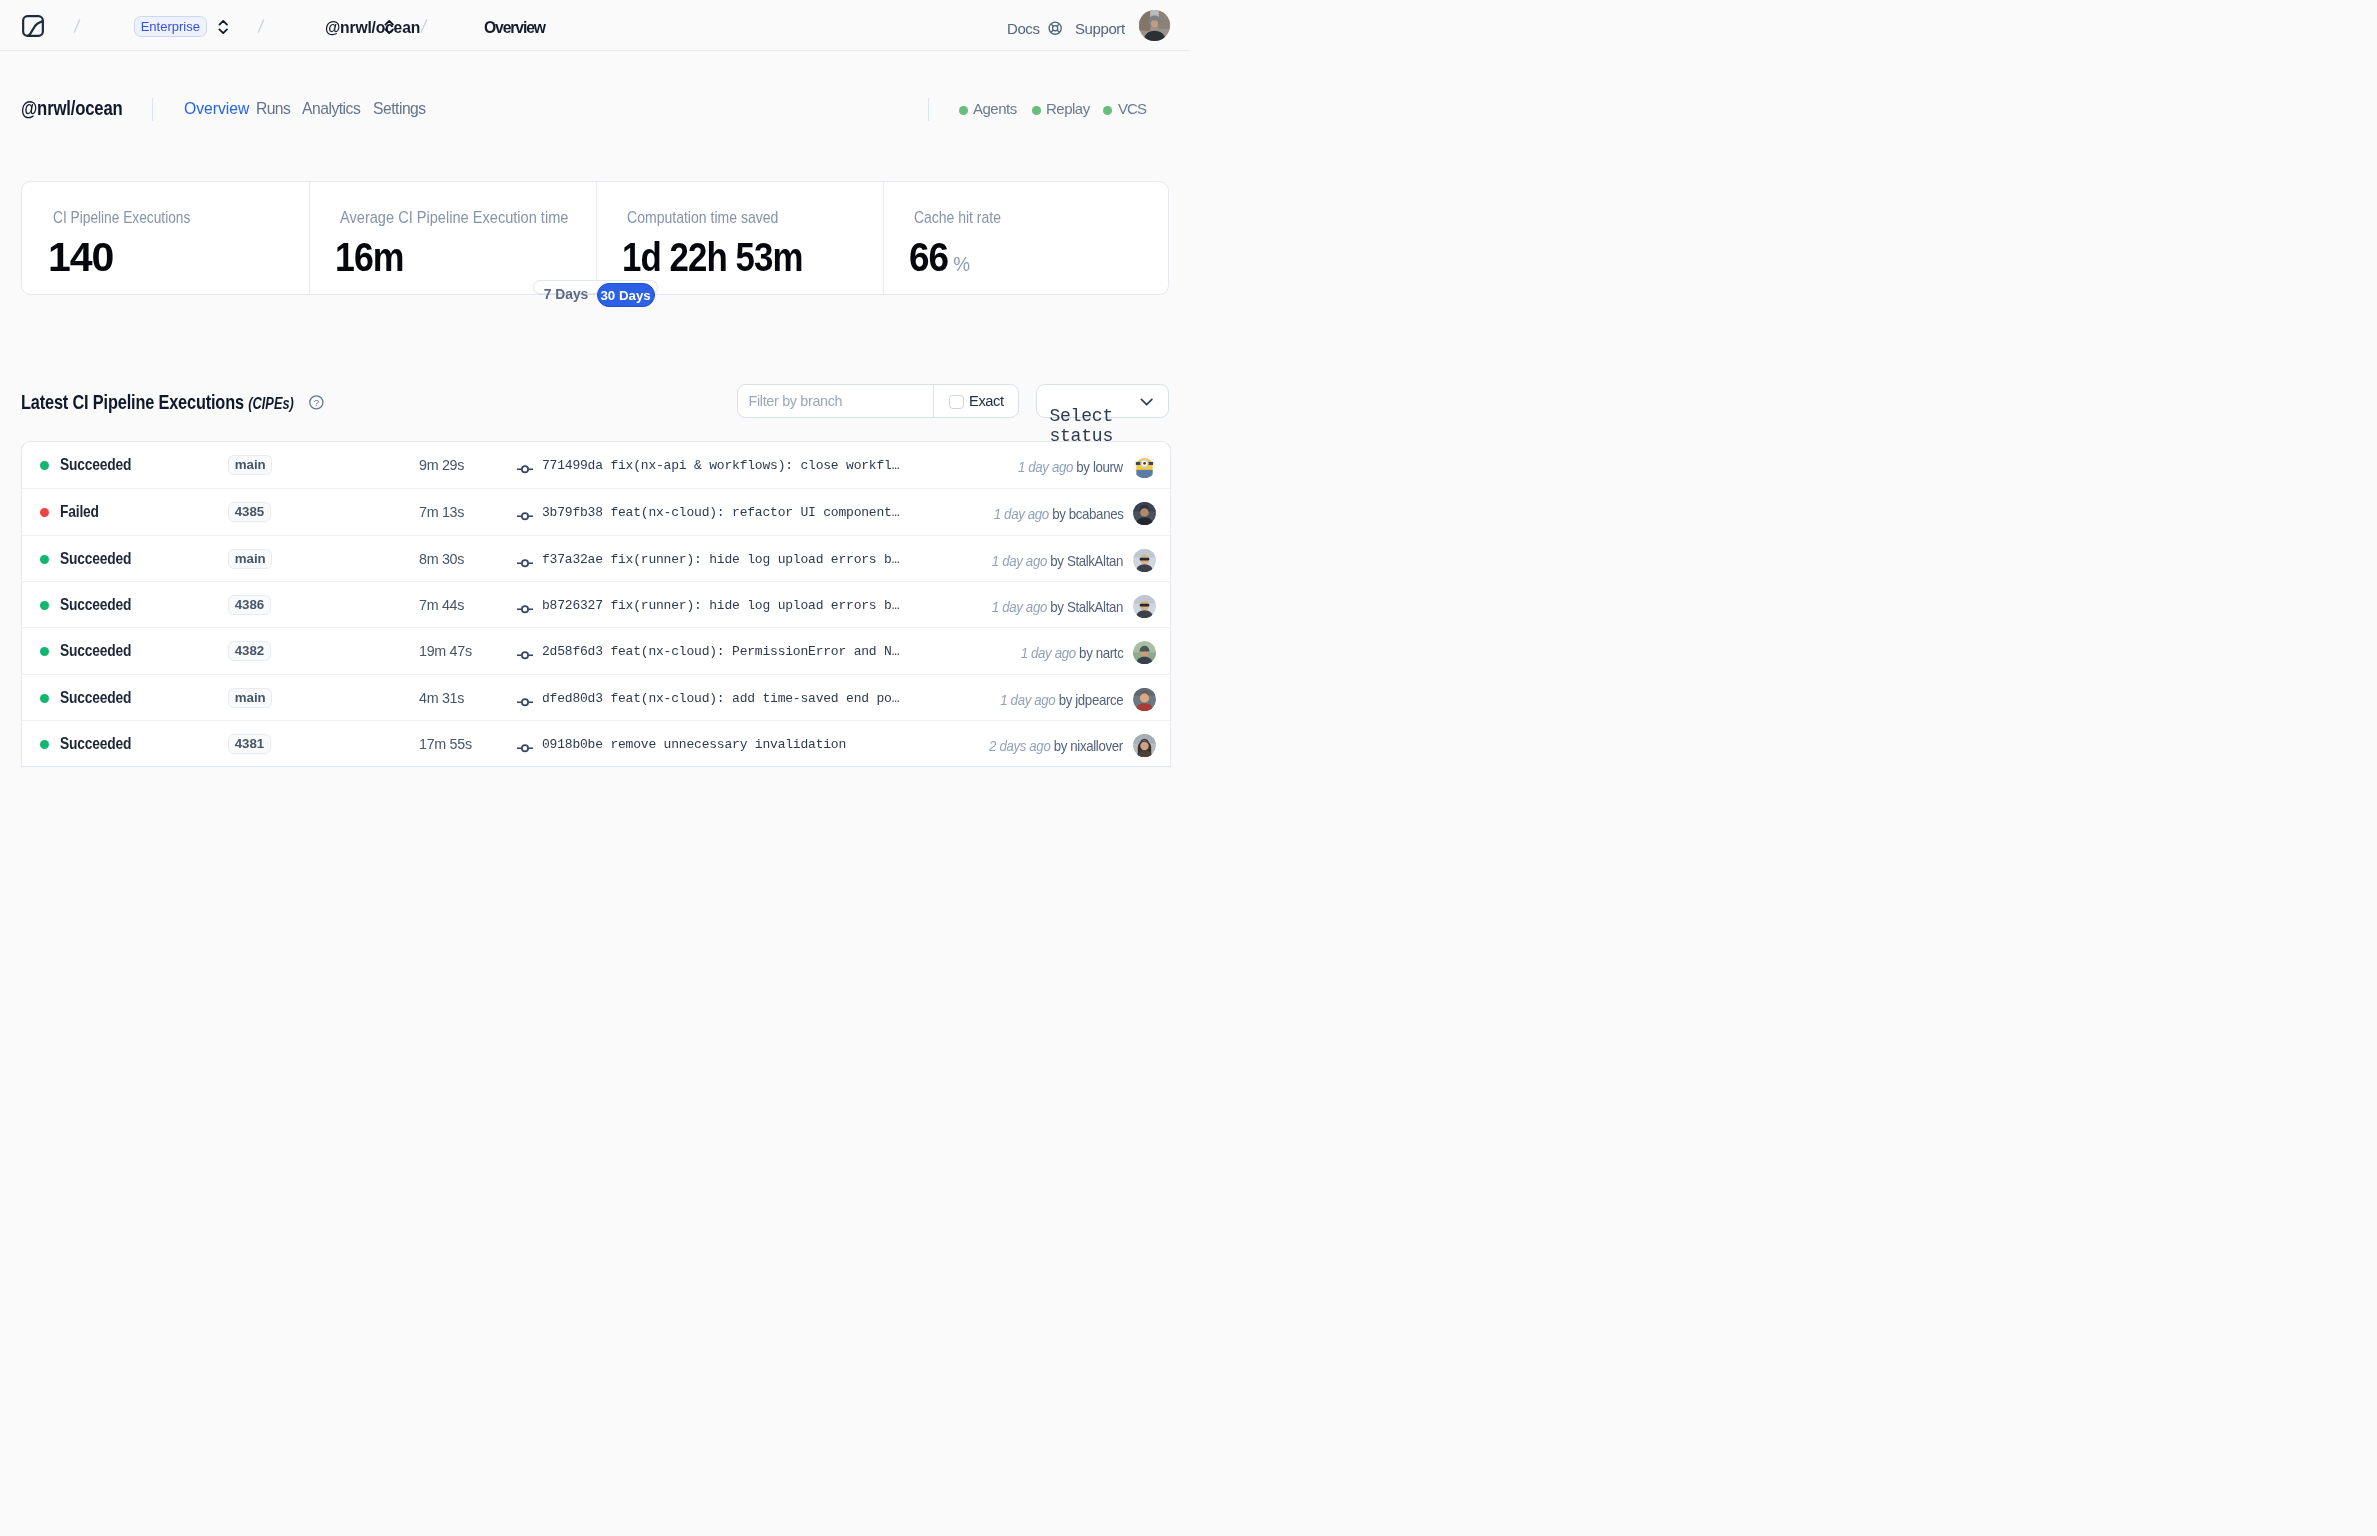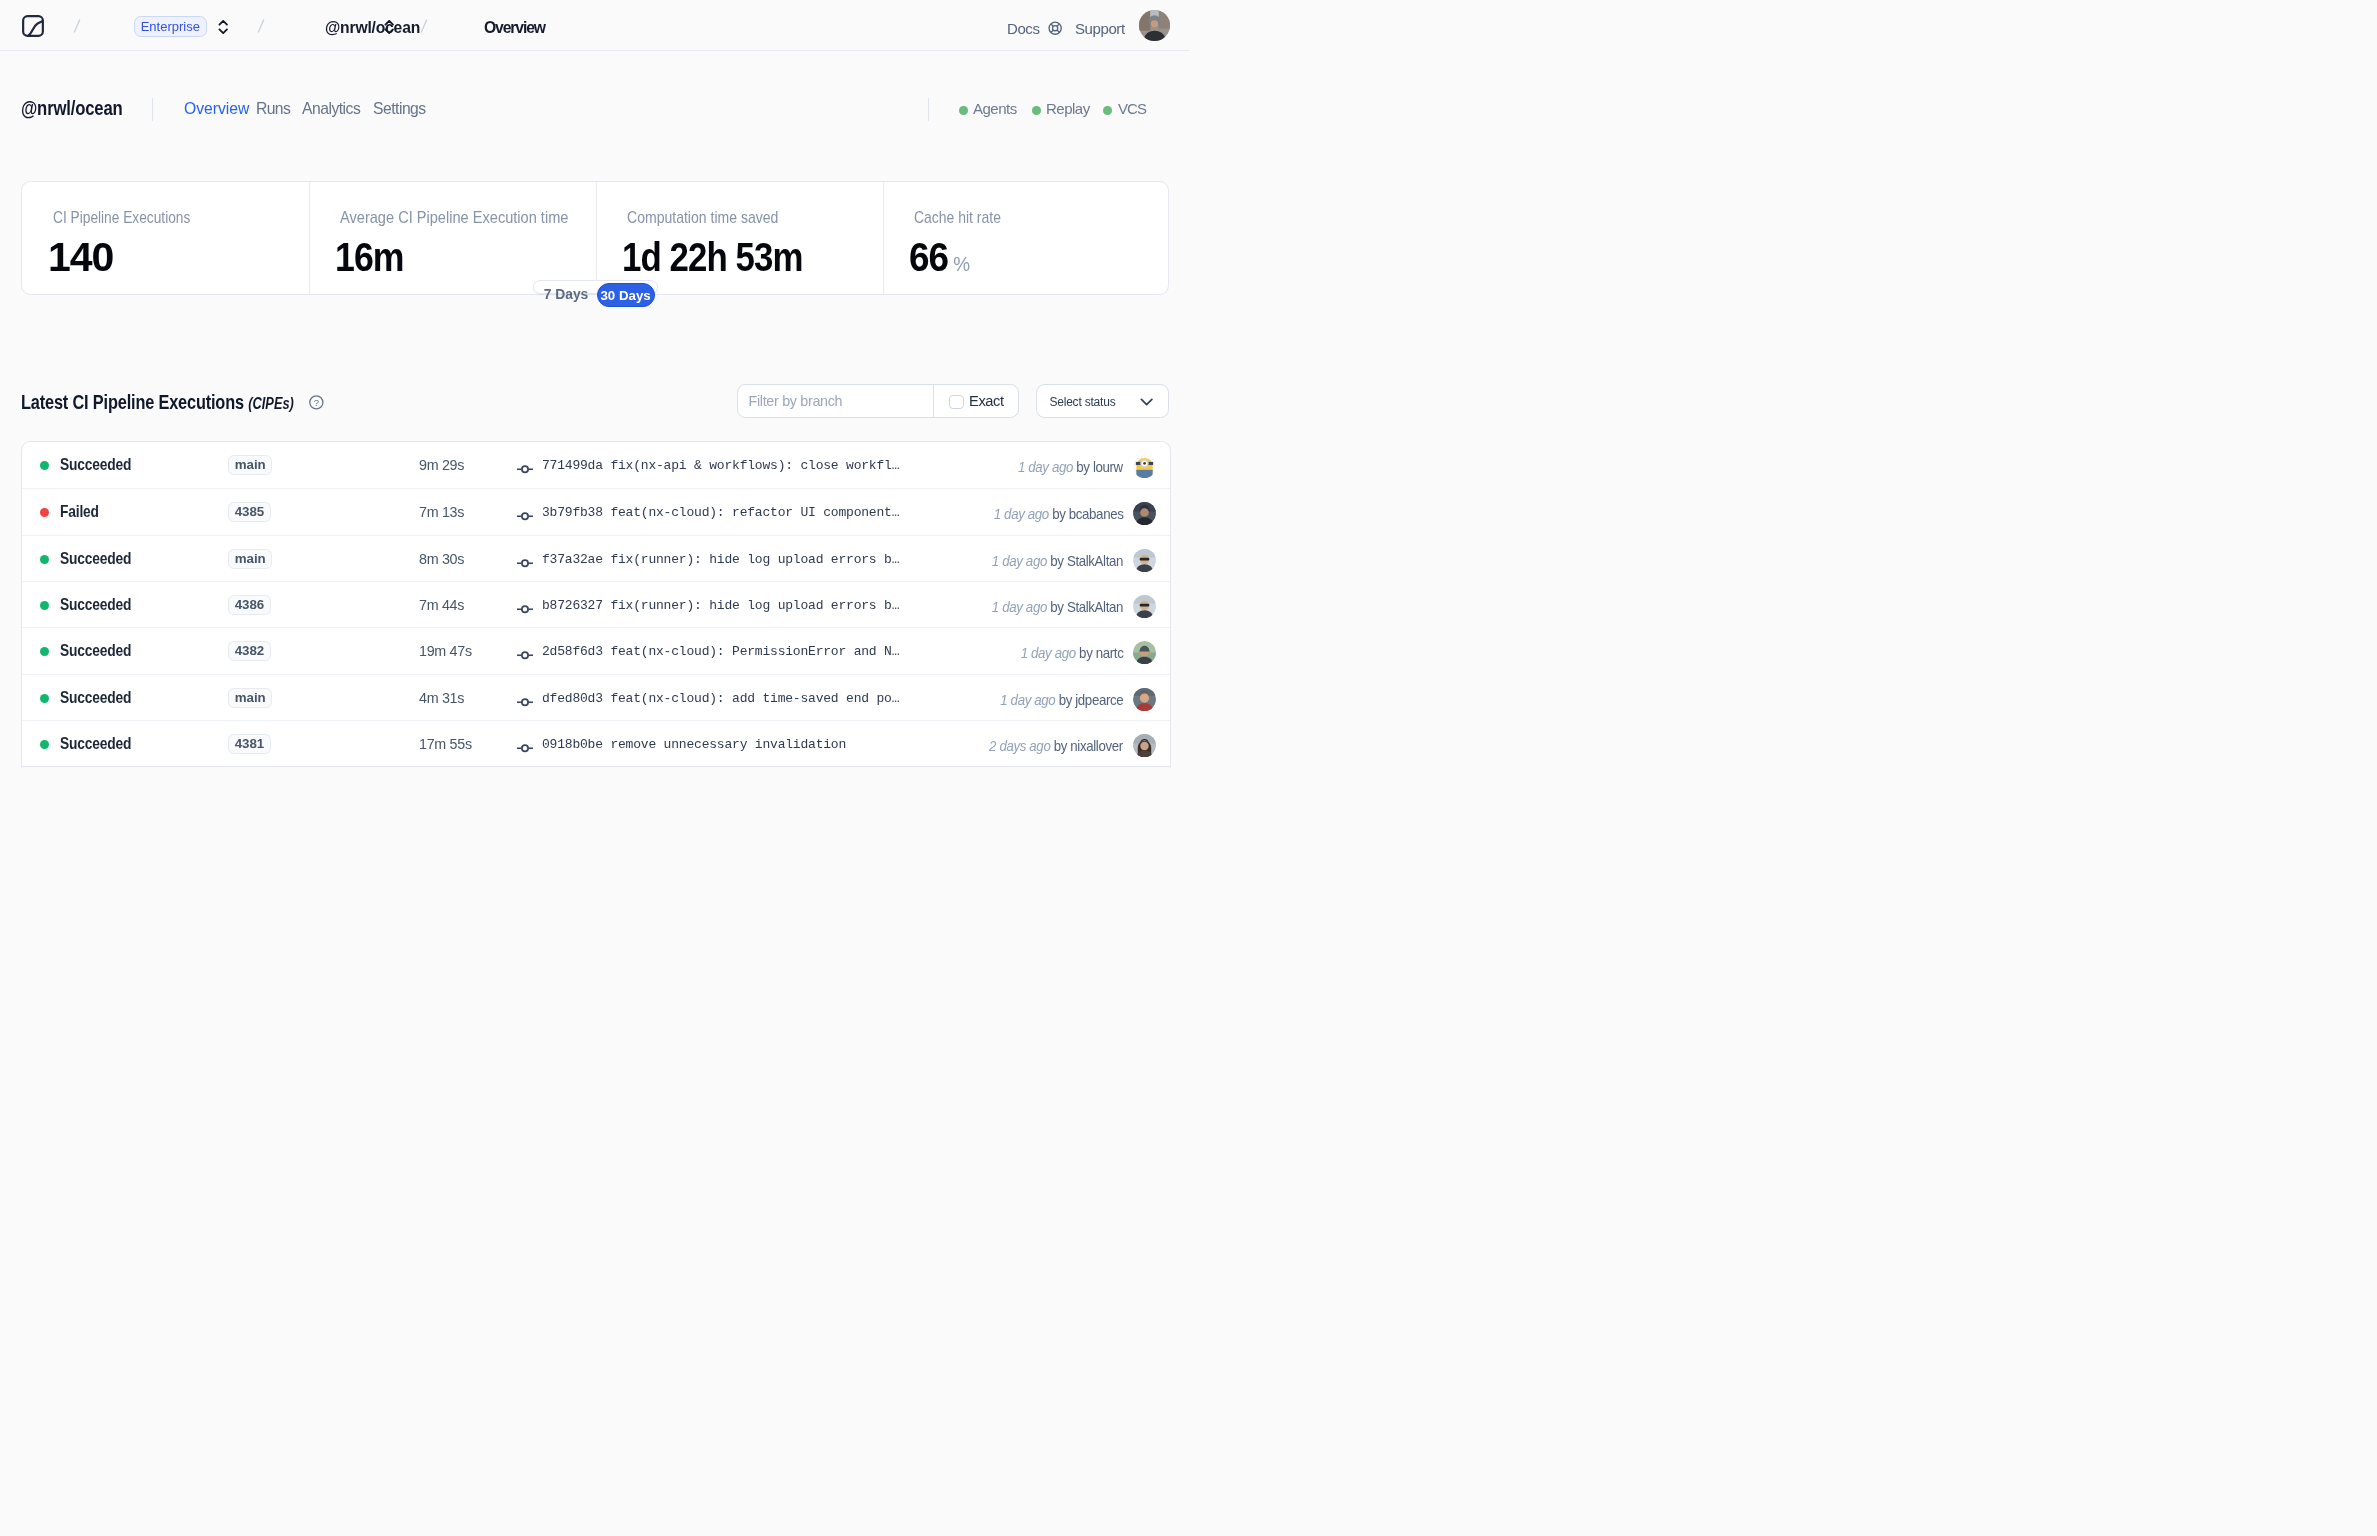--- a/index.html
+++ b/index.html
@@ -62,21 +62,21 @@
   .qicon { position:absolute; left:309px; top:395px; }
 
   .fgroup { position:absolute; left:737px; top:384px; width:282px; height:34px;
             background:#fff; border:1px solid #d9dfe8; border-radius:8.6px; }
   .fgroup .ph { position:absolute; left:10.5px; top:8px; font-size:14.3px; color:#9aa7ba; letter-spacing:-0.3px; }
   .fgroup .sep { position:absolute; left:195px; top:0; width:1px; height:32px; background:#dde2ea; }
   .fgroup .cb { position:absolute; left:211px; top:9.5px; width:14.7px; height:14.7px; border:1px solid #cdd5e0; border-radius:3.8px; background:#fff; }
   .fgroup .exlbl { position:absolute; left:231px; top:7.6px; font-size:14.7px; color:#232f42; letter-spacing:-0.4px; }
   .selstatus { position:absolute; left:1036px; top:384px; width:133px; height:34px;
                background:#fff; border:1px solid #d9dfe8; border-radius:8.6px; }
-  .selstatus .t { position:absolute; left:12.4px; top:10px; font-size:12px; font-weight:500; color:#2c3a52; letter-spacing:-0.2px; }
+  .selstatus .t { position:absolute; left:12.4px; top:21px; font-size:18px; font-weight:500; color:#2c3a52; letter-spacing:-0.2px;font-family:Liberation Mono, monospace; }
 
   
   .tablecard {
     position:absolute; left:21px; top:441px; width:1150px; height:327px;
     background:#fff; border:1px solid #e5e8f0; border-radius:9.5px 9.5px 0 0; border-bottom:none;
   }
   .trow { position:absolute; left:0; width:100%; height:46px; }
   .trow.bt { border-top:1px solid #eef1f5; }
   .sdot { position:absolute; left:18px; top:18.6px; width:9px; height:9px; border-radius:50%; background:#12b76e; }
   .sdot.red { background:#f04444; }

